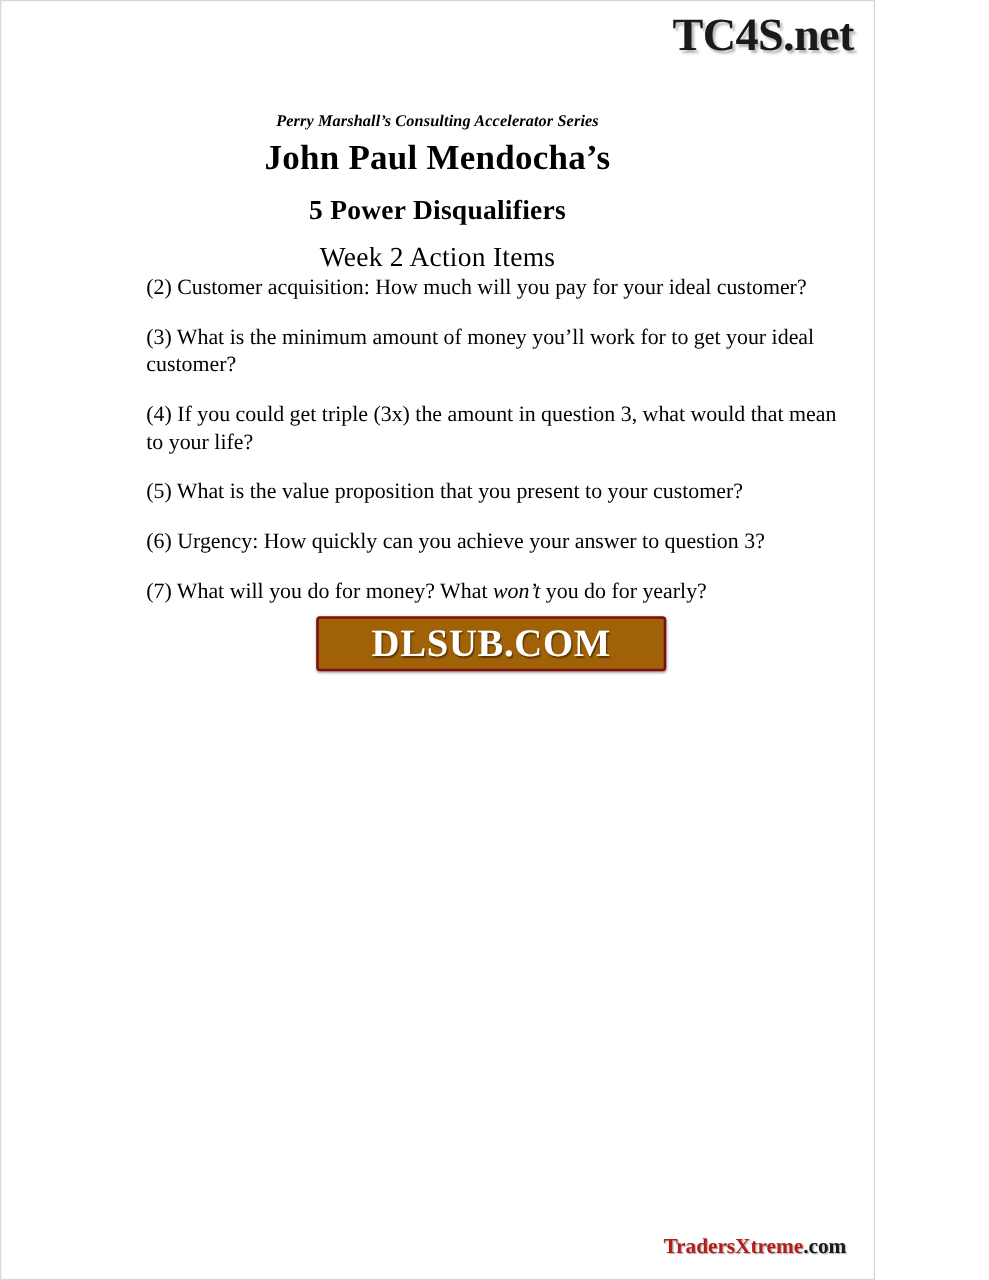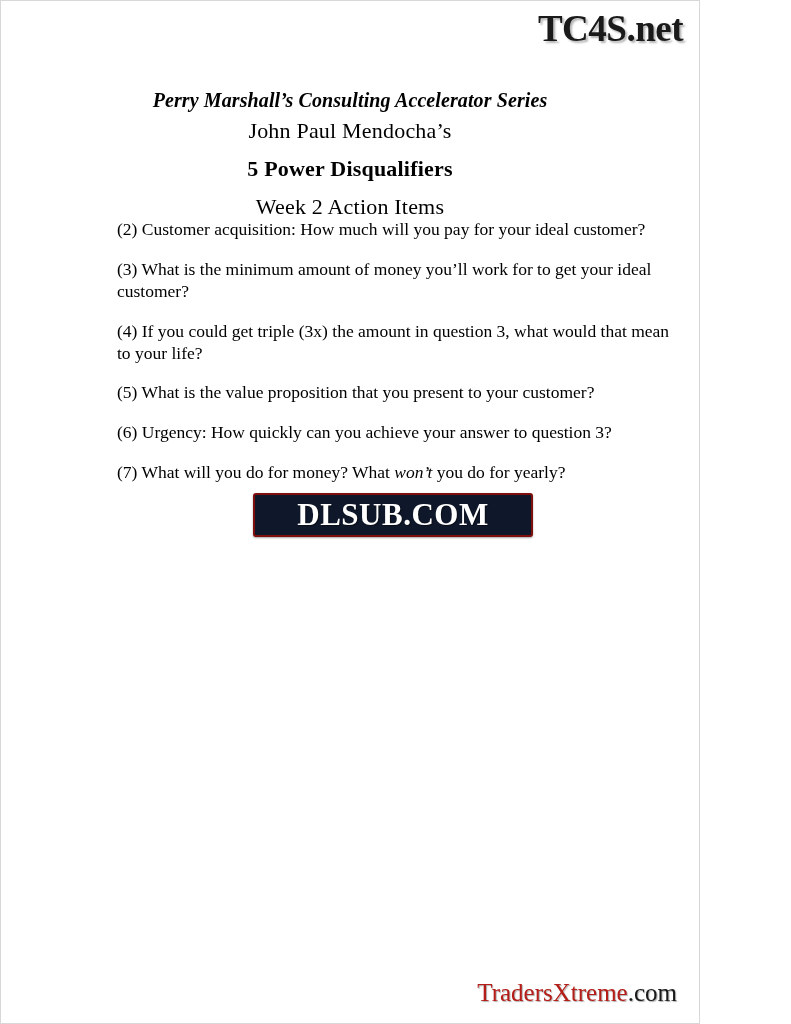--- a/index.html
+++ b/index.html
@@ -45,26 +45,26 @@
   .doc-head {
     position: absolute;
     left: 0;
     right: 0;
     top: 88px;
     text-align: center;
   }
   .series-line {
     font-style: italic;
     font-weight: bold;
-    font-size: 20px;
+    font-size: 13px;
     letter-spacing: 0.1px;
   }
   .title-line1 {
-    font-weight: normal;
-    font-size: 22px;
+    font-weight: bold;
+    font-size: 28px;
     margin-top: 6px;
     letter-spacing: 0.2px;
   }
   .title-line2 {
     font-weight: bold;
     font-size: 22px;
     margin-top: 12px;
     letter-spacing: 0.2px;
   }
   .title-line3 {
@@ -95,21 +95,21 @@
     text-align: right;
   }
 
   
   .stamp {
     position: absolute;
     left: 252px;
     top: 492px;
     width: 276px;
     height: 40px;
-    background: #0f172a;
+    background: #a16207;
     border: 2px solid #7d0f0c;
     border-radius: 3px;
     box-shadow: 0 1px 2px rgba(0,0,0,0.35);
     display: flex;
     align-items: center;
     justify-content: center;
   }
   .stamp-text {
     font-family: "Liberation Serif", serif;
     font-weight: bold;
@@ -119,22 +119,22 @@
     text-shadow: 1px 1px 1px rgba(0,0,0,0.45);
     white-space: nowrap;
   }
 
   
   .brand-bottom {
     position: absolute;
     right: 22px;
     bottom: 16px;
     font-family: "Liberation Serif", serif;
-    font-weight: normal;
-    font-size: 25px;
+    font-weight: bold;
+    font-size: 17px;
     color: #b41d18;
     text-shadow: 1px 1px 1px rgba(120,120,120,0.6);
   }
   .brand-bottom .dark {
     color: #1a1a1a;
   }
 </style>
 </head>
 <body>
 

